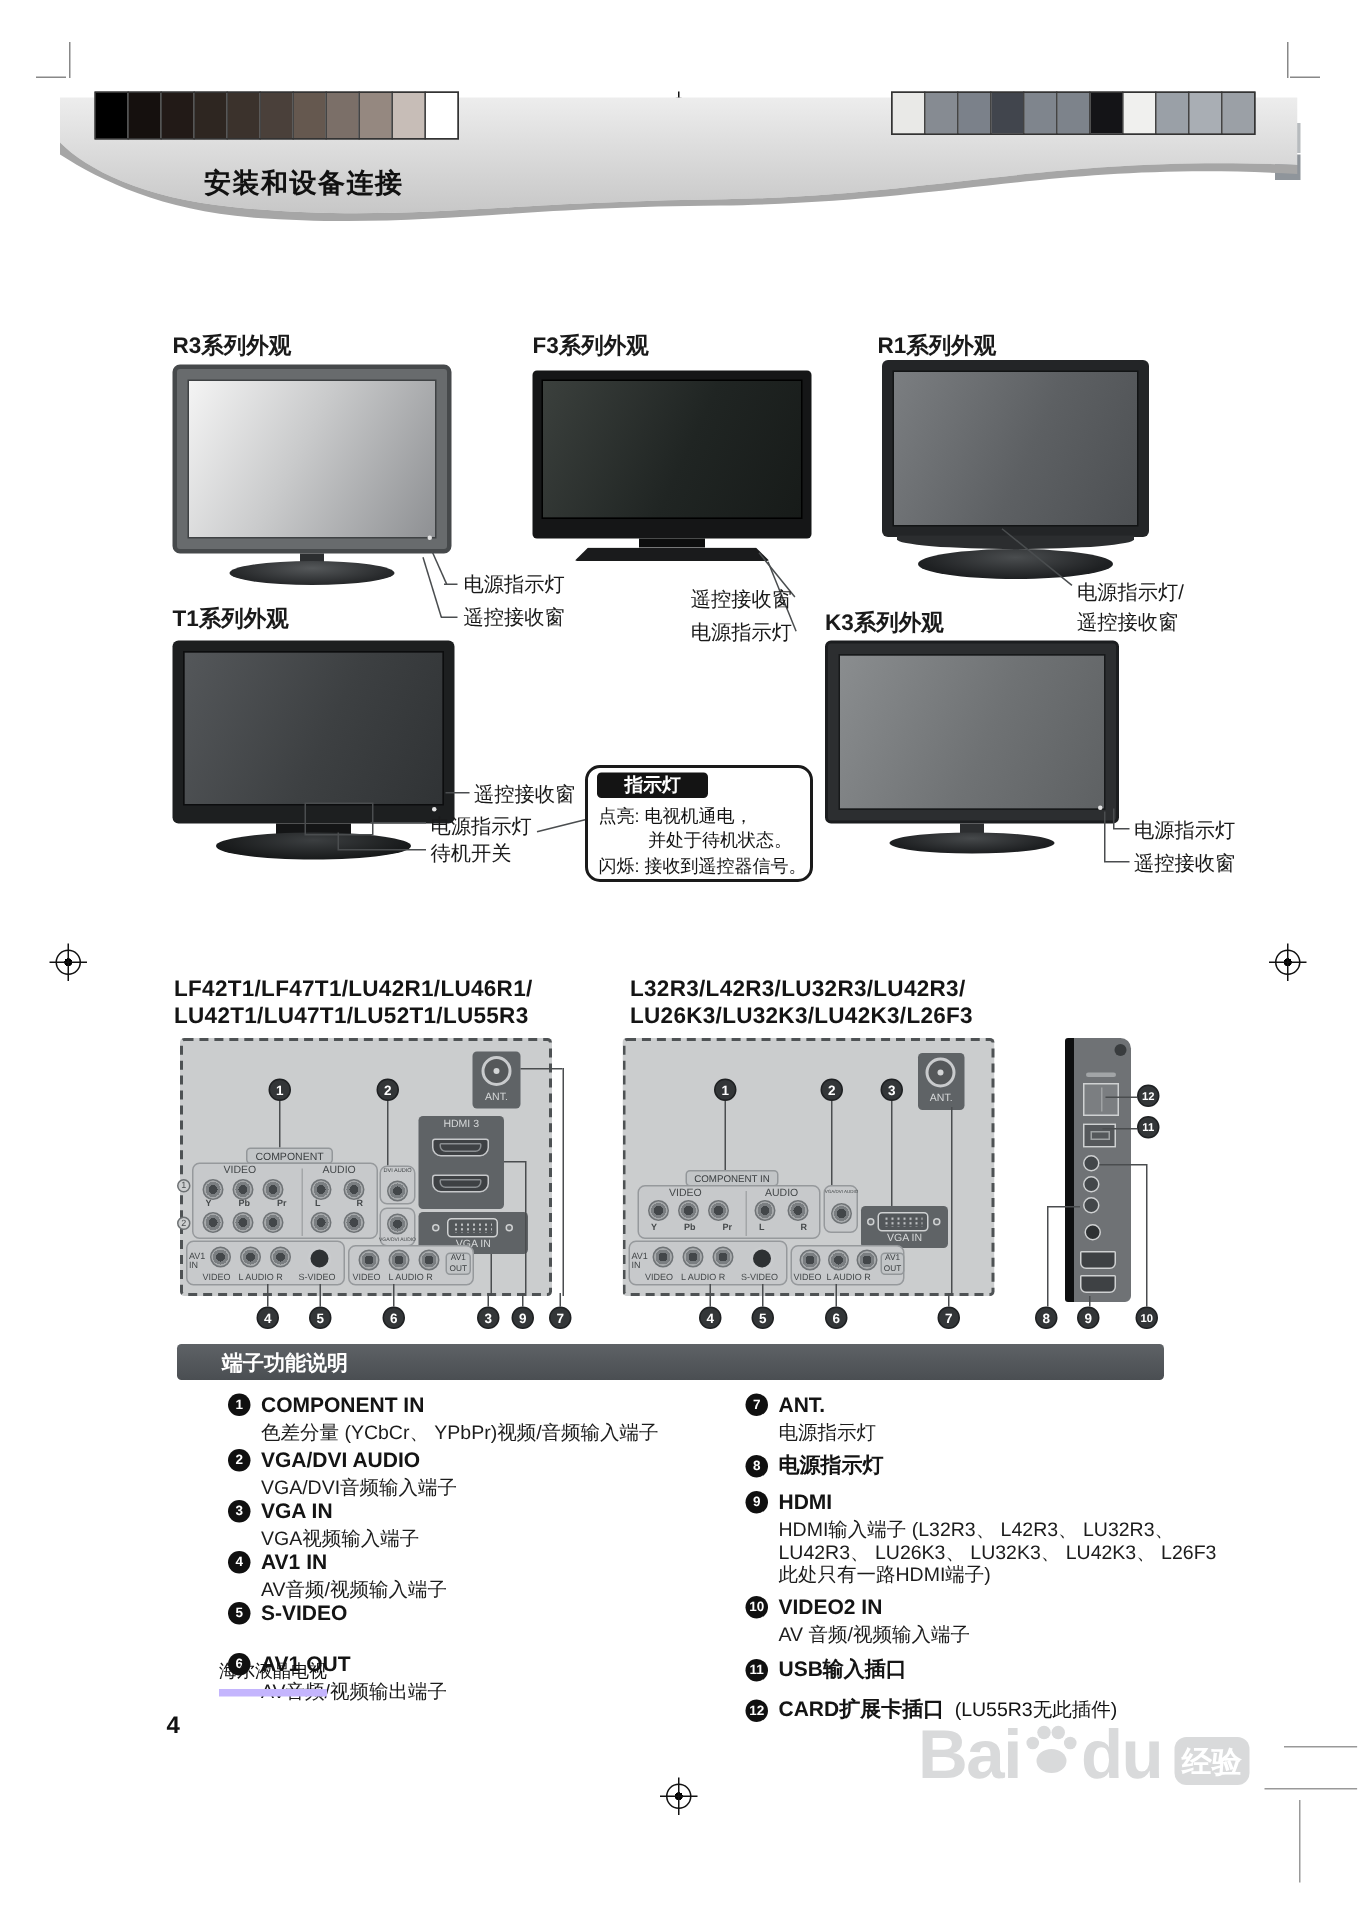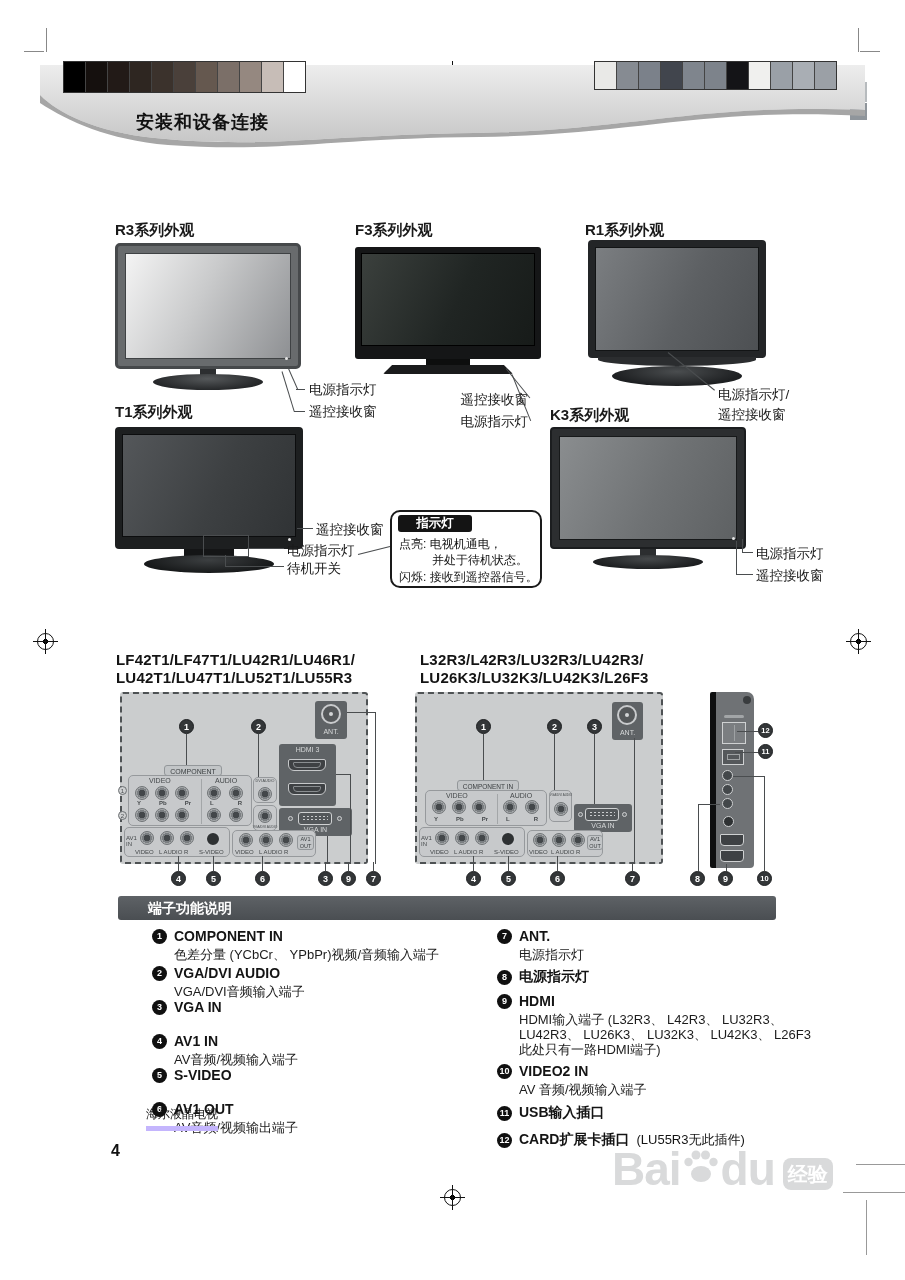--- a/index.html
+++ b/index.html
@@ -459,20 +459,21 @@
         <span class="num">2</span>
         <span>VGA/DVI AUDIO</span>
       </div>
     <div class="d" style="width:315px;">VGA/DVI音频输入端子</div>
   </div>
   <div class="ti" style="left:152px;top:999px;">
     <div class="h">
         <span class="num">3</span>
         <span>VGA IN</span>
       </div>
+    <div class="d" style="width:315px;">VGA视频输入端子</div>
   </div>
   <div class="ti" style="left:152px;top:1033px;">
     <div class="h">
         <span class="num">4</span>
         <span>AV1 IN</span>
       </div>
     <div class="d" style="width:315px;">AV音频/视频输入端子</div>
   </div>
   <div class="ti" style="left:152px;top:1067px;">
     <div class="h">

